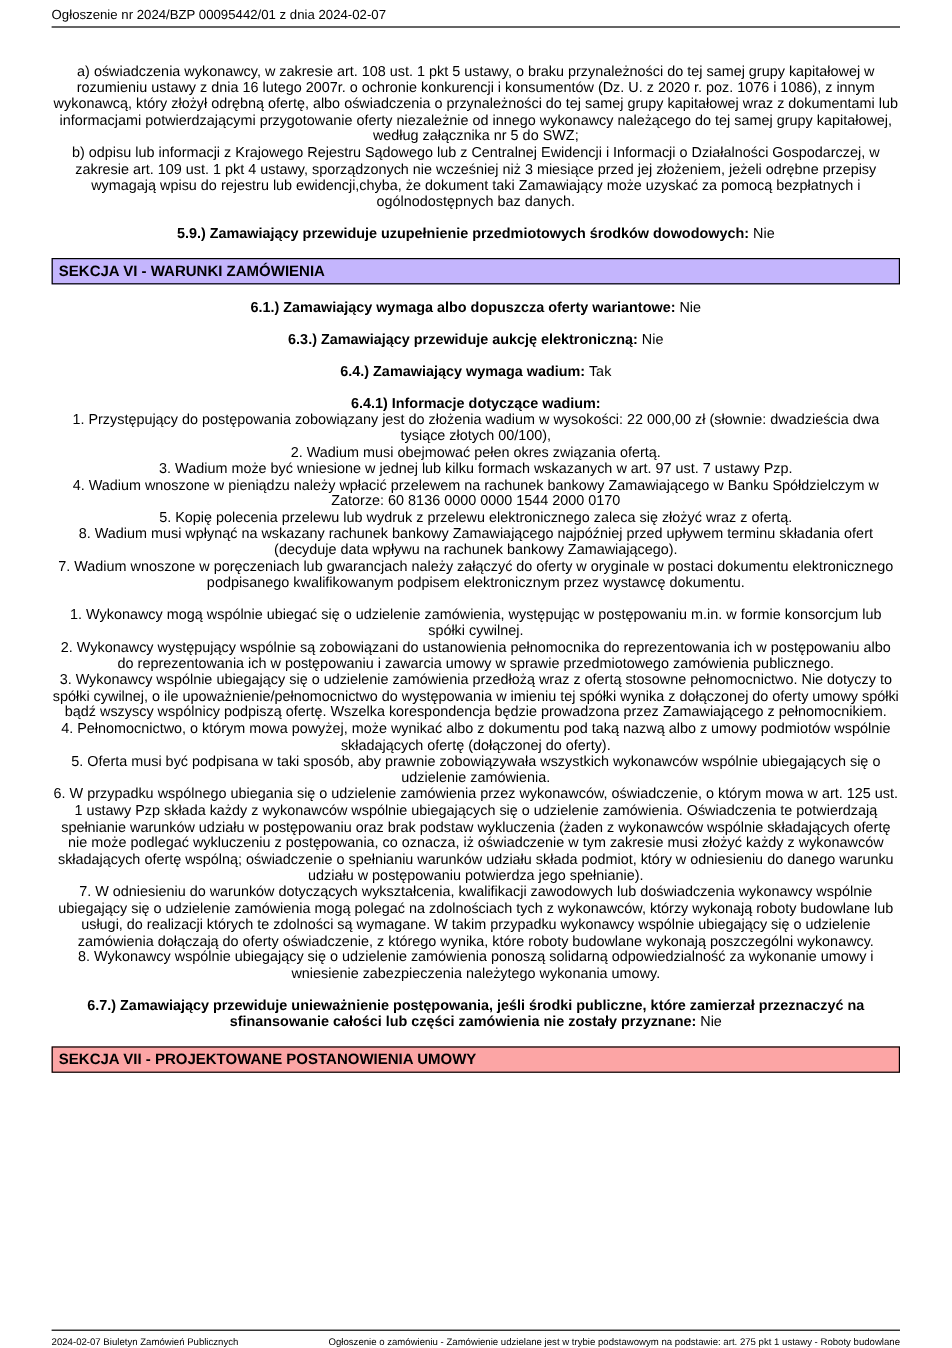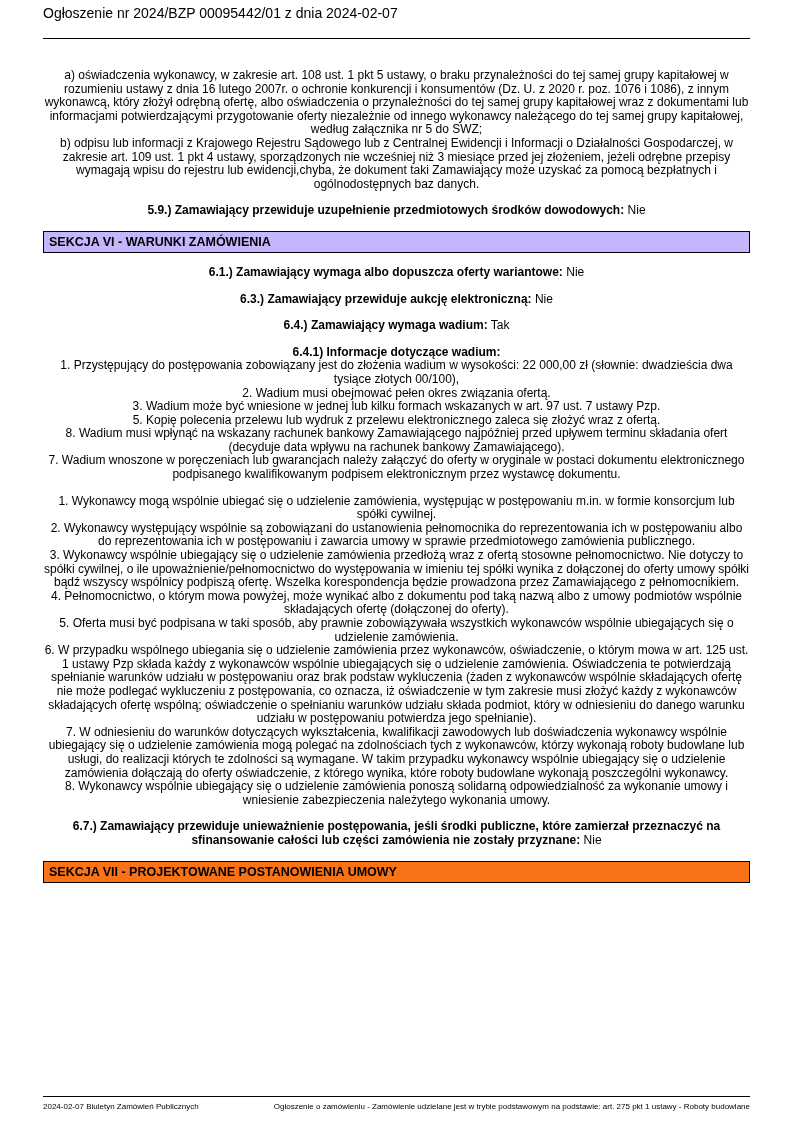--- a/index.html
+++ b/index.html
@@ -5,22 +5,22 @@
   html, body { margin: 0; padding: 0; }
   body {
     width: 793px; height: 1123px;
     background: #ffffff; color: #000000;
     font-family: "Liberation Sans", sans-serif;
     position: relative; overflow: hidden;
     box-sizing: border-box;
   }
   .page { padding: 8px 43px 0 43px; }
   .doc-header {
-    font-size: 14px; line-height: 10px;
-    padding-bottom: 20px;
+    font-size: 11px; line-height: 10px;
+    padding-bottom: 4px;
     border-bottom: 1.6px solid #000;
     margin-bottom: 30px;
   }
   .doc-body { }
   .para {
     font-size: 12px; line-height: 13.6px;
     margin: 0 0 13px 0;
     text-align: center;
   }
   .para.tight { margin-bottom: 0; }
@@ -28,21 +28,21 @@
   .hl-item { font-size: 12px; line-height: 13.6px; }
   .section-bar {
     background: #bfbfbf;
     border: 1px solid #000000;
     font-weight: bold;
     font-size: 12.5px; line-height: 14px;
     padding: 3px 5px;
     margin: 13px 0 13px 0;
   }
   .doc-footer {
-    position: absolute; left: 43px; right: 43px; bottom: 12px;
+    position: absolute; left: 43px; right: 43px; bottom: 0;
     border-top: 1.6px solid #000;
     padding-top: 5px;
     display: flex; justify-content: space-between; align-items: flex-start;
     font-size: 8px; line-height: 9px;
   }
   .doc-footer .f-right { text-align: right; }
 </style>
 </head>
 <body>
 
@@ -57,35 +57,36 @@
       <p class="para"><strong>5.9.) Zamawiający przewiduje uzupełnienie przedmiotowych środków dowodowych:</strong> <span>Nie</span></p>
       <div class="section-bar" style="background: #c4b5fd;">SEKCJA VI - WARUNKI ZAMÓWIENIA</div>
       <p class="para"><strong>6.1.) Zamawiający wymaga albo dopuszcza oferty wariantowe:</strong> <span>Nie</span></p>
       <p class="para"><strong>6.3.) Zamawiający przewiduje aukcję elektroniczną:</strong> <span>Nie</span></p>
       <p class="para"><strong>6.4.) Zamawiający wymaga wadium:</strong> <span>Tak</span></p>
       <div class="para">
         <div class="hl-heading">6.4.1) Informacje dotyczące wadium:</div>
         <div class="hl-item">1. Przystępujący do postępowania zobowiązany jest do złożenia wadium w wysokości: 22 000,00 zł (słownie: dwadzieścia dwa tysiące złotych 00/100),</div>
         <div class="hl-item">2. Wadium musi obejmować pełen okres związania ofertą.</div>
         <div class="hl-item">3. Wadium może być wniesione w jednej lub kilku formach wskazanych w art. 97 ust. 7 ustawy Pzp.</div>
+        <div class="hl-item">4. Wadium wnoszone w pieniądzu należy wpłacić przelewem na rachunek bankowy Zamawiającego w Banku Spółdzielczym w Zatorze: 60 8136 0000 0000 1544 2000 0170</div>
         <div class="hl-item">5. Kopię polecenia przelewu lub wydruk z przelewu elektronicznego zaleca się złożyć wraz z ofertą.</div>
         <div class="hl-item">8. Wadium musi wpłynąć na wskazany rachunek bankowy Zamawiającego najpóźniej przed upływem terminu składania ofert (decyduje data wpływu na rachunek bankowy Zamawiającego).</div>
         <div class="hl-item">7. Wadium wnoszone w poręczeniach lub gwarancjach należy załączyć do oferty w oryginale w postaci dokumentu elektronicznego podpisanego kwalifikowanym podpisem elektronicznym przez wystawcę dokumentu.</div>
       </div>
       <div class="para">
         <div class="hl-item">1. Wykonawcy mogą wspólnie ubiegać się o udzielenie zamówienia, występując w postępowaniu m.in. w formie konsorcjum lub spółki cywilnej.</div>
         <div class="hl-item">2. Wykonawcy występujący wspólnie są zobowiązani do ustanowienia pełnomocnika do reprezentowania ich w postępowaniu albo do reprezentowania ich w postępowaniu i zawarcia umowy w sprawie przedmiotowego zamówienia publicznego.</div>
         <div class="hl-item">3. Wykonawcy wspólnie ubiegający się o udzielenie zamówienia przedłożą wraz z ofertą stosowne pełnomocnictwo. Nie dotyczy to spółki cywilnej, o ile upoważnienie/pełnomocnictwo do występowania w imieniu tej spółki wynika z dołączonej do oferty umowy spółki bądź wszyscy wspólnicy podpiszą ofertę. Wszelka korespondencja będzie prowadzona przez Zamawiającego z pełnomocnikiem.</div>
         <div class="hl-item">4. Pełnomocnictwo, o którym mowa powyżej, może wynikać albo z dokumentu pod taką nazwą albo z umowy podmiotów wspólnie składających ofertę (dołączonej do oferty).</div>
         <div class="hl-item">5. Oferta musi być podpisana w taki sposób, aby prawnie zobowiązywała wszystkich wykonawców wspólnie ubiegających się o udzielenie zamówienia.</div>
         <div class="hl-item">6. W przypadku wspólnego ubiegania się o udzielenie zamówienia przez wykonawców, oświadczenie, o którym mowa w art. 125 ust. 1 ustawy Pzp składa każdy z wykonawców wspólnie ubiegających się o udzielenie zamówienia. Oświadczenia te potwierdzają spełnianie warunków udziału w postępowaniu oraz brak podstaw wykluczenia (żaden z wykonawców wspólnie składających ofertę nie może podlegać wykluczeniu z postępowania, co oznacza, iż oświadczenie w tym zakresie musi złożyć każdy z wykonawców składających ofertę wspólną; oświadczenie o spełnianiu warunków udziału składa podmiot, który w odniesieniu do danego warunku udziału w postępowaniu potwierdza jego spełnianie).</div>
         <div class="hl-item">7. W odniesieniu do warunków dotyczących wykształcenia, kwalifikacji zawodowych lub doświadczenia wykonawcy wspólnie ubiegający się o udzielenie zamówienia mogą polegać na zdolnościach tych z wykonawców, którzy wykonają roboty budowlane lub usługi, do realizacji których te zdolności są wymagane. W takim przypadku wykonawcy wspólnie ubiegający się o udzielenie zamówienia dołączają do oferty oświadczenie, z którego wynika, które roboty budowlane wykonają poszczególni wykonawcy.</div>
         <div class="hl-item">8. Wykonawcy wspólnie ubiegający się o udzielenie zamówienia ponoszą solidarną odpowiedzialność za wykonanie umowy i wniesienie zabezpieczenia należytego wykonania umowy.</div>
       </div>
       <p class="para"><strong>6.7.) Zamawiający przewiduje unieważnienie postępowania, jeśli środki publiczne, które zamierzał przeznaczyć na sfinansowanie całości lub części zamówienia nie zostały przyznane:</strong> <span>Nie</span></p>
-      <div class="section-bar" style="background: #f97316;">SEKCJA VII - PROJEKTOWANE POSTANOWIENIA UMOWY</div>
+      <div class="section-bar" style="background: #fca5a5;">SEKCJA VII - PROJEKTOWANE POSTANOWIENIA UMOWY</div>
     </div>
 </div>
 
 <div class="doc-footer">
   <span class="f-left">2024-02-07 Biuletyn Zamówień Publicznych</span>
   <span class="f-right">Ogłoszenie o zamówieniu - Zamówienie udzielane jest w trybie podstawowym na podstawie: art. 275 pkt 1 ustawy - Roboty budowlane</span>
 </div>
 
 </body></html>

